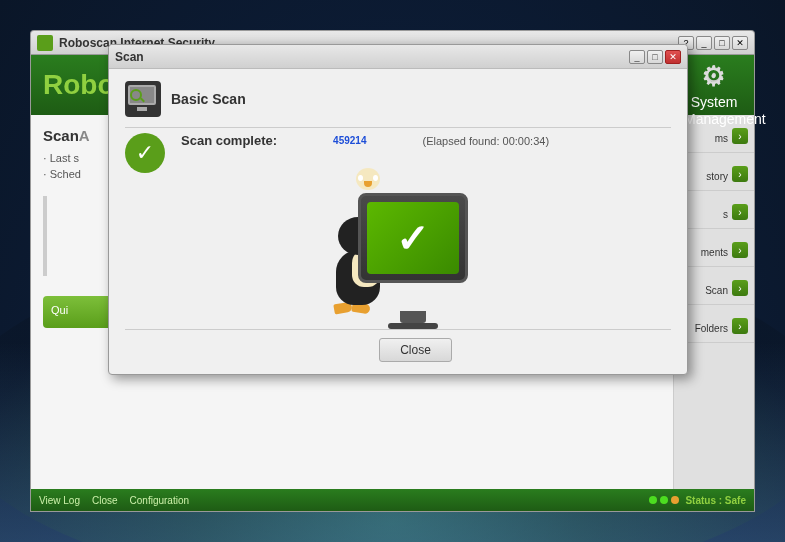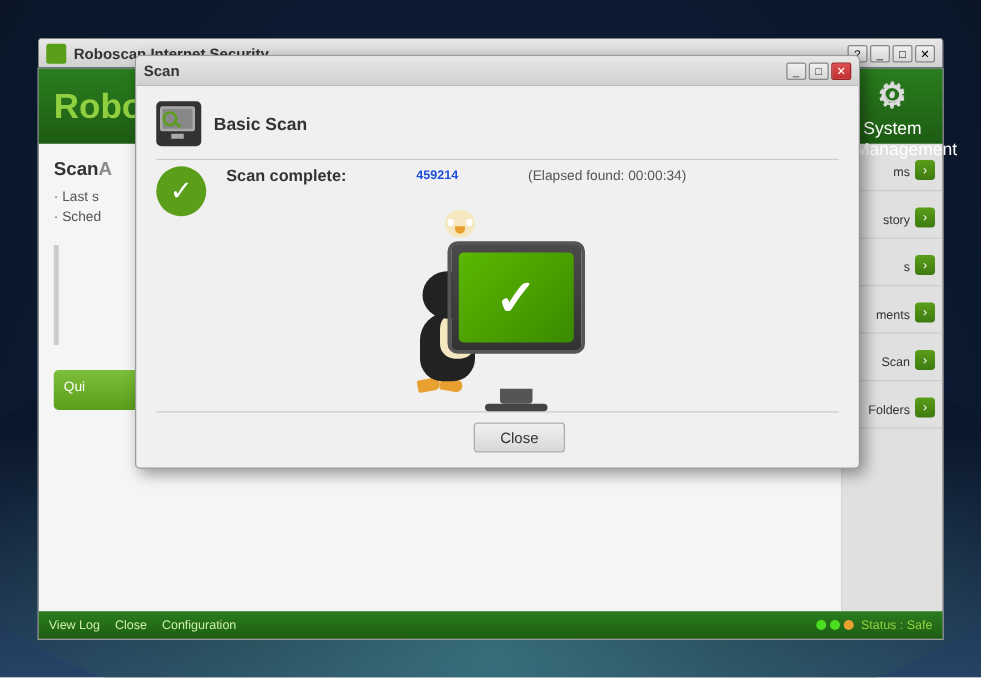--- a/index.html
+++ b/index.html
@@ -254,21 +254,21 @@
       gap: 3px;
     }
     .status-dot {
       width: 8px;
       height: 8px;
       border-radius: 50%;
     }
     .status-text {
       color: #90d040;
       font-size: 10px;
-      font-weight: normal;
+      font-weight: bold;
     }
 
     
     .dialog-overlay {
       position: absolute;
       inset: 0;
       display: flex;
       align-items: flex-start;
       justify-content: flex-start;
       padding-top: 44px;

